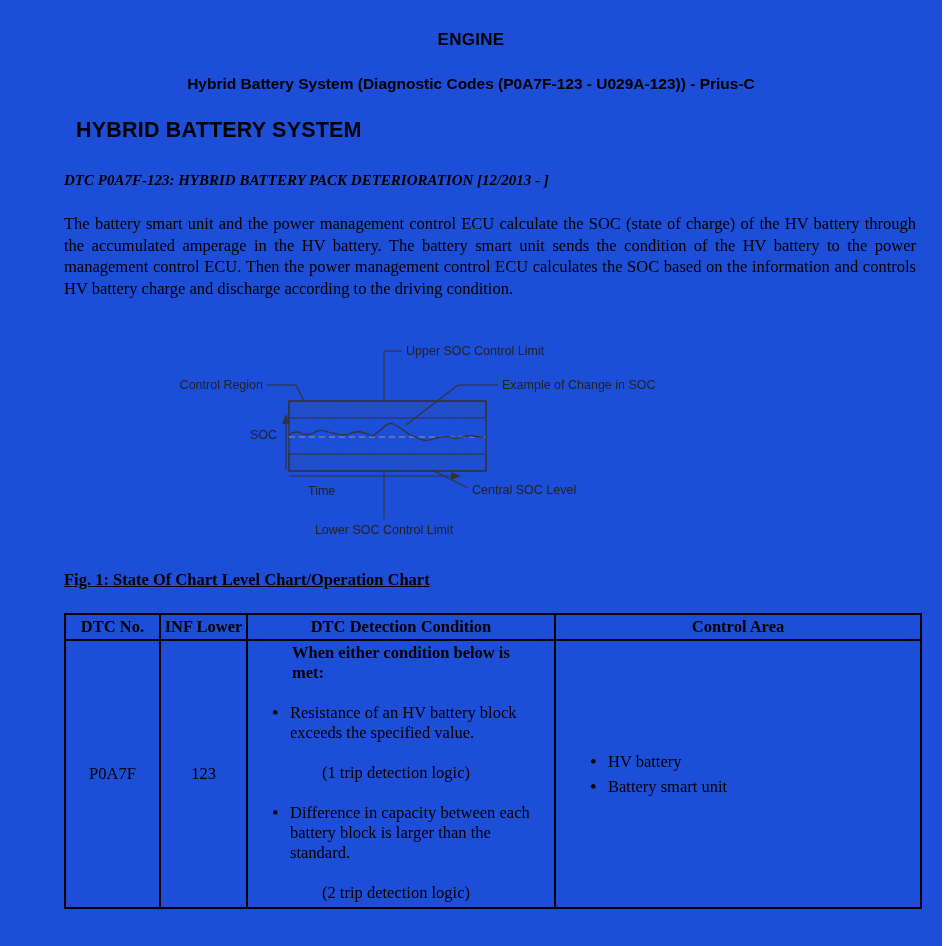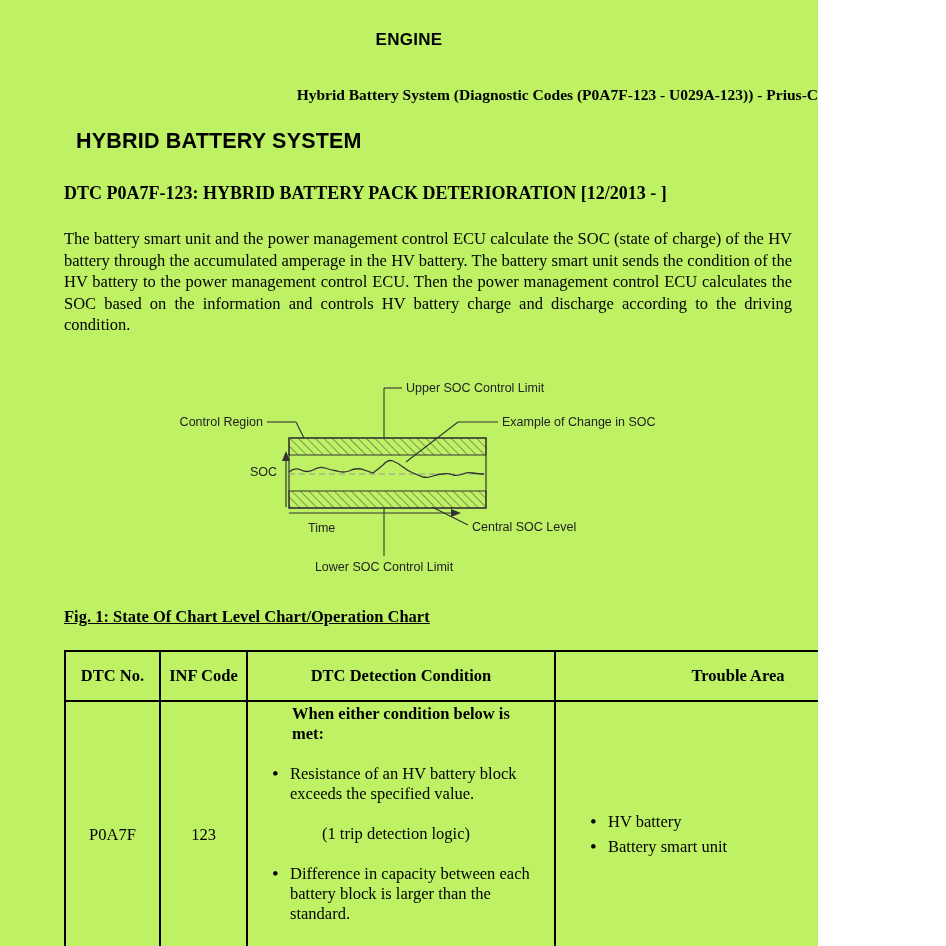--- a/index.html
+++ b/index.html
@@ -1,56 +1,56 @@
 <!DOCTYPE html>
 <html><head>
 <meta charset="utf-8">
 <style>
   * { box-sizing: border-box; }
   html, body { margin: 0; padding: 0; background: #ffffff; }
   .page {
-    width: 818px; height: 946px; background: #bef264; color: #000;
+    width: 942px; height: 946px; background: #1d4ed8; color: #000;
     position: relative; overflow: hidden;
     padding: 0 26px 0 64px;
     font-family: "Liberation Serif", serif;
   }
   .center-block { margin-left: -64px; margin-right: -26px; text-align: center; }
   .doc-category {
     margin-top: 30px; font-family: "Liberation Sans", sans-serif;
     font-weight: bold; font-size: 17px; letter-spacing: 0.3px;
   }
   .doc-subtitle {
-    margin-top: 36px; font-family: Liberation Serif, serif;
-    font-weight: bold; font-size: 15.5px; text-align: right;
+    margin-top: 25px; font-family: Liberation Sans, sans-serif;
+    font-weight: bold; font-size: 15.5px;
   }
   .main-title {
     margin: 25px 0 0 12px; font-family: "Liberation Sans", sans-serif;
     font-weight: bold; font-size: 21.5px; letter-spacing: 0.2px;
   }
   .dtc-heading {
-    margin: 29px 0 0 0; font-size: 18px; font-weight: bold;
+    margin: 29px 0 0 0; font-size: 15px; font-weight: bold; font-style: italic;
   }
   .desc-label {
     margin: 25px 0 0 0; font-size: 15px; font-weight: bold; letter-spacing: 0.2px;
   }
   .desc-text {
     margin: 24px 0 0 0; font-size: 16.5px; line-height: 21.5px; text-align: justify;
   }
   .figure-wrap { margin: 40px 0 0 112px; width: 520px; height: 205px; }
   svg text { font-family: "Liberation Sans", sans-serif; font-size: 12.5px; fill: #222; }
   .fig-caption { margin-top: 26px; font-size: 16.5px; font-weight: bold; }
   .fig-caption span { text-decoration: underline; }
   .fig-courtesy { margin-top: 3px; font-size: 16.5px; font-weight: bold; }
 
   table.dtc-table {
     border-collapse: collapse; table-layout: fixed; width: 856px;
     margin-top: 23px; font-size: 16.5px;
   }
   table.dtc-table th, table.dtc-table td { border: 2px solid #000; }
-  table.dtc-table th { font-weight: bold; text-align: center; padding: 14px 2px; }
+  table.dtc-table th { font-weight: bold; text-align: center; padding: 2px 2px; }
   td.cell-center { text-align: center; vertical-align: middle; }
   td.cond-cell { vertical-align: top; padding: 2px 8px 4px 4px; height: 246px; }
   td.trouble-cell { vertical-align: middle; padding: 2px 6px; }
   .cond-intro { font-weight: bold; margin-left: 40px; }
   ul.bullets { list-style: none; margin: 20px 0 0 0; padding: 0 0 0 16px; }
   ul.bullets li { position: relative; padding-left: 22px; }
   ul.bullets li + li { margin-top: 20px; }
   ul.bullets li::before {
     content: "\2022"; position: absolute; left: 4px; top: -1px; font-size: 19px;
   }
@@ -128,23 +128,23 @@
   <table class="dtc-table">
     <colgroup>
       <col style="width:95px">
         <col style="width:87px">
         <col style="width:308px">
         <col style="width:366px">
     </colgroup>
     <thead>
       <tr>
         <th>DTC No.</th>
-        <th>INF Code</th>
+        <th>INF Lower</th>
         <th>DTC Detection Condition</th>
-        <th>Trouble Area</th>
+        <th>Control Area</th>
       </tr>
     </thead>
     <tbody>
       <tr>
         <td class="cell-center">P0A7F</td>
         <td class="cell-center">123</td>
         <td class="cond-cell">
           <div class="cond-intro">When either condition below is met:</div>
           <ul class="bullets">
             <li>

